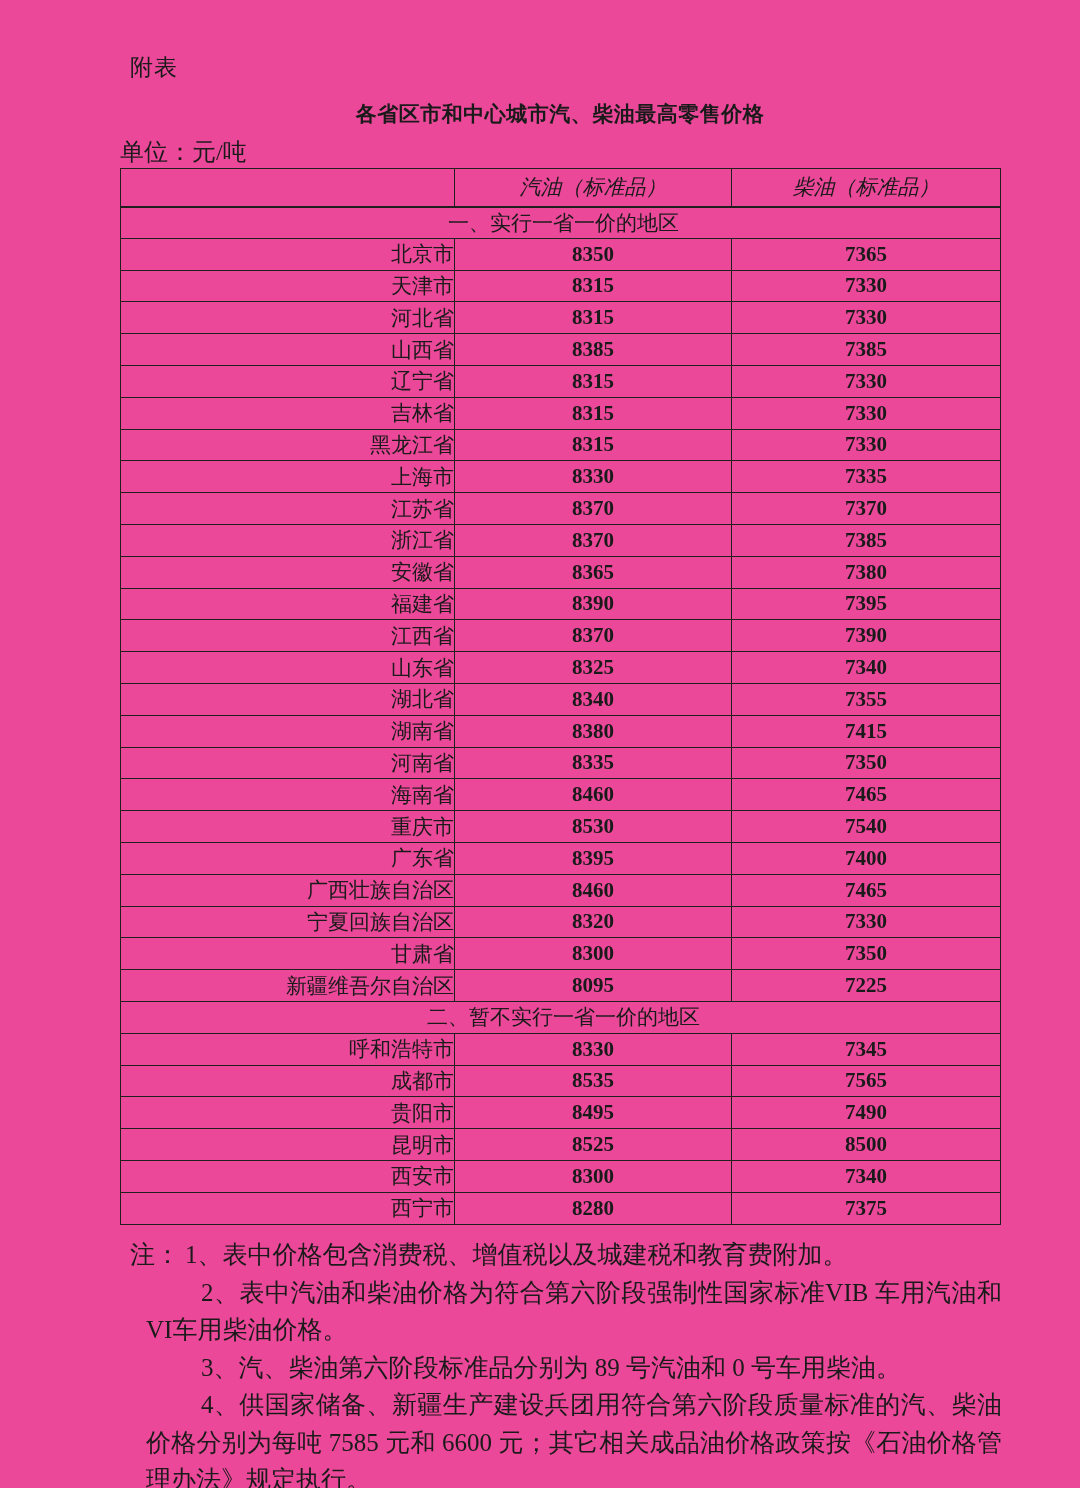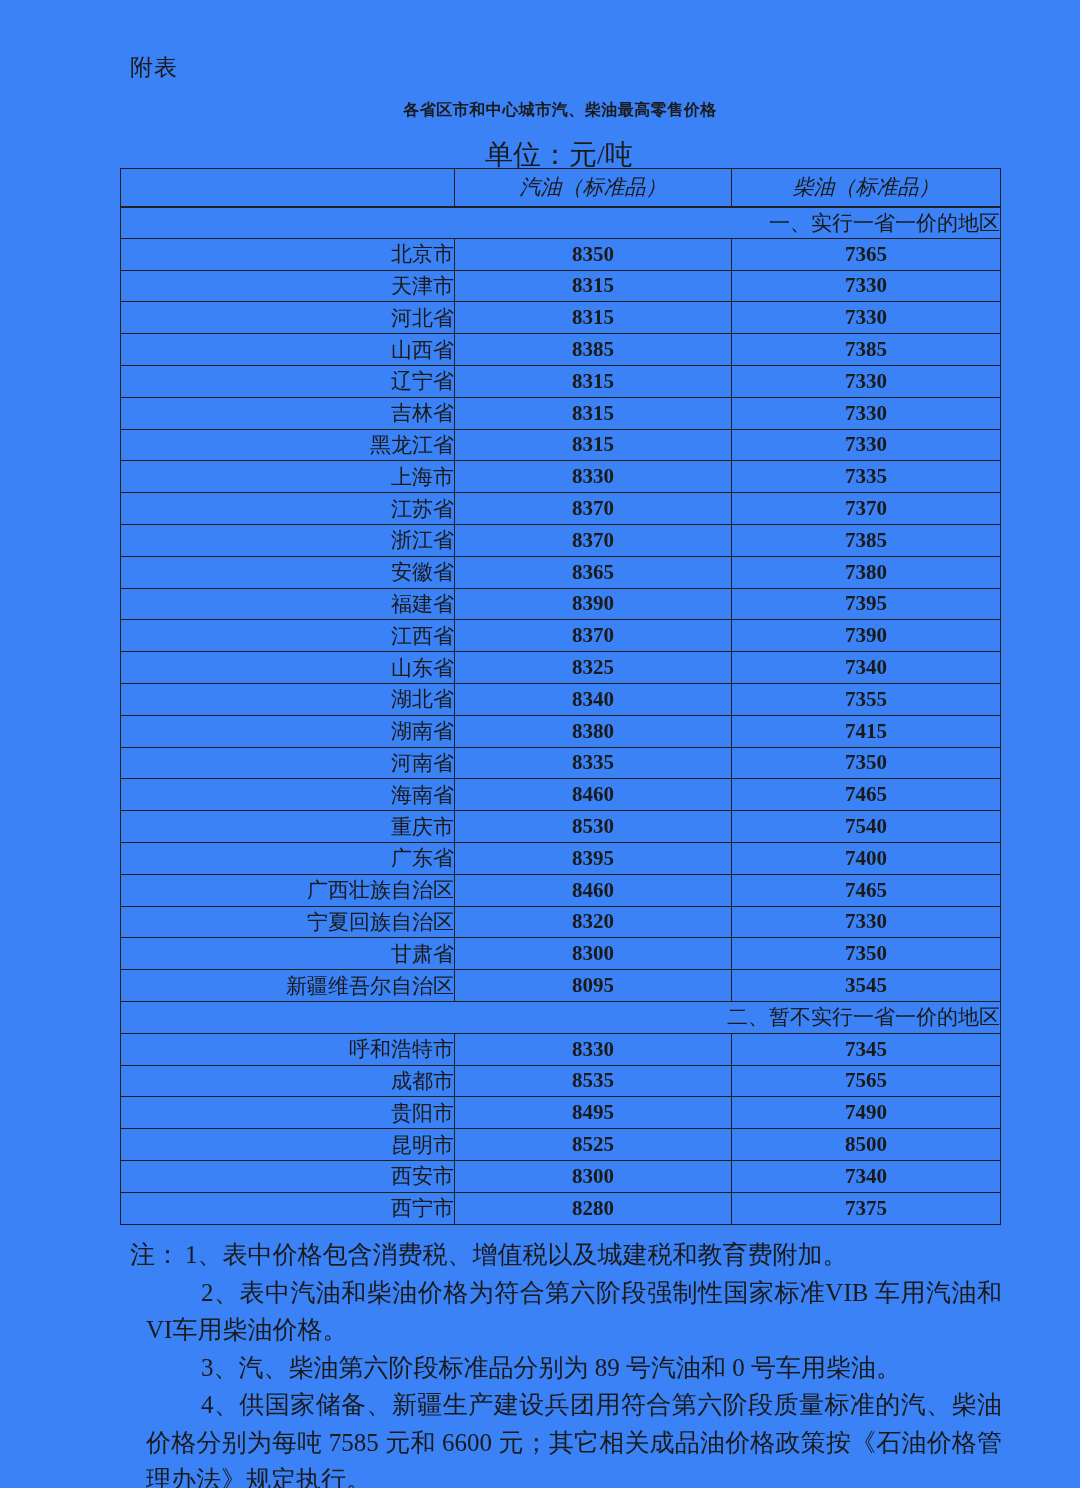--- a/index.html
+++ b/index.html
@@ -3,52 +3,52 @@
 <meta charset="utf-8">
 <style>
   * { margin:0; padding:0; box-sizing:border-box; }
   html,body { background:#ffffff; }
   body {
     width:1080px; height:1488px;
     font-family:"Liberation Serif","DejaVu Serif",serif;
     color:#1a1a1a;
     position:relative;
   }
-  .page { position:absolute; inset:0; width:1080px; height:1488px; background:#3b82f6; }
+  .page { position:absolute; inset:0; width:1080px; height:1488px; background:#ec4899; }
 
   .appendix-label {
     position:absolute; left:130px; top:52px;
     font-size:23px; letter-spacing:1px;
   }
   .doc-title {
     position:absolute; left:120px; top:100px; width:880px;
     text-align:center;
     font-family:"Liberation Sans","DejaVu Sans",sans-serif;
-    font-weight:bold; font-size:16px; letter-spacing:0.5px;
+    font-weight:bold; font-size:21px; letter-spacing:0.5px;
   }
   .unit-label {
     position:absolute; left:120px; top:136px; width:878px;
-    text-align:center; font-size:28px;
+    text-align:left; font-size:24px;
   }
 
   table.price-table {
     position:absolute; left:120px; top:168px; width:880px;
     border-collapse:collapse; table-layout:fixed;
   }
   .price-table th, .price-table td {
     border:1px solid #1f1f1f;
     font-size:21px; font-weight:normal;
     padding:0; vertical-align:middle;
     overflow:hidden; white-space:nowrap;
   }
   .price-table thead tr { height:38px; }
   .price-table thead th { text-align:center; border-bottom-width:2px;font-style:italic; }
   .price-table tbody tr { height:31.8px; }
   .section-row td {
-    text-align:right; padding-left:6px;
+    text-align:center; padding-left:6px;
   }
   td.region-cell { text-align:right; padding-left:78px; }
   td.price-cell { text-align:center;font-weight:bold; }
 
   .notes {
     position:absolute; left:130px; top:1236px; width:872px;
     font-size:25px; line-height:37.5px;
     text-align:justify;
   }
   .note { margin:0; }
@@ -194,21 +194,21 @@
       <td class="price-cell">7330</td>
     </tr>
         <tr class="data-row">
       <td class="region-cell">甘肃省</td>
       <td class="price-cell">8300</td>
       <td class="price-cell">7350</td>
     </tr>
         <tr class="data-row">
       <td class="region-cell">新疆维吾尔自治区</td>
       <td class="price-cell">8095</td>
-      <td class="price-cell">3545</td>
+      <td class="price-cell">7225</td>
     </tr>
         <tr class="section-row">
       <td colspan="3" class="section-label">二、暂不实行一省一价的地区</td>
     </tr>
         <tr class="data-row">
       <td class="region-cell">呼和浩特市</td>
       <td class="price-cell">8330</td>
       <td class="price-cell">7345</td>
     </tr>
         <tr class="data-row">

